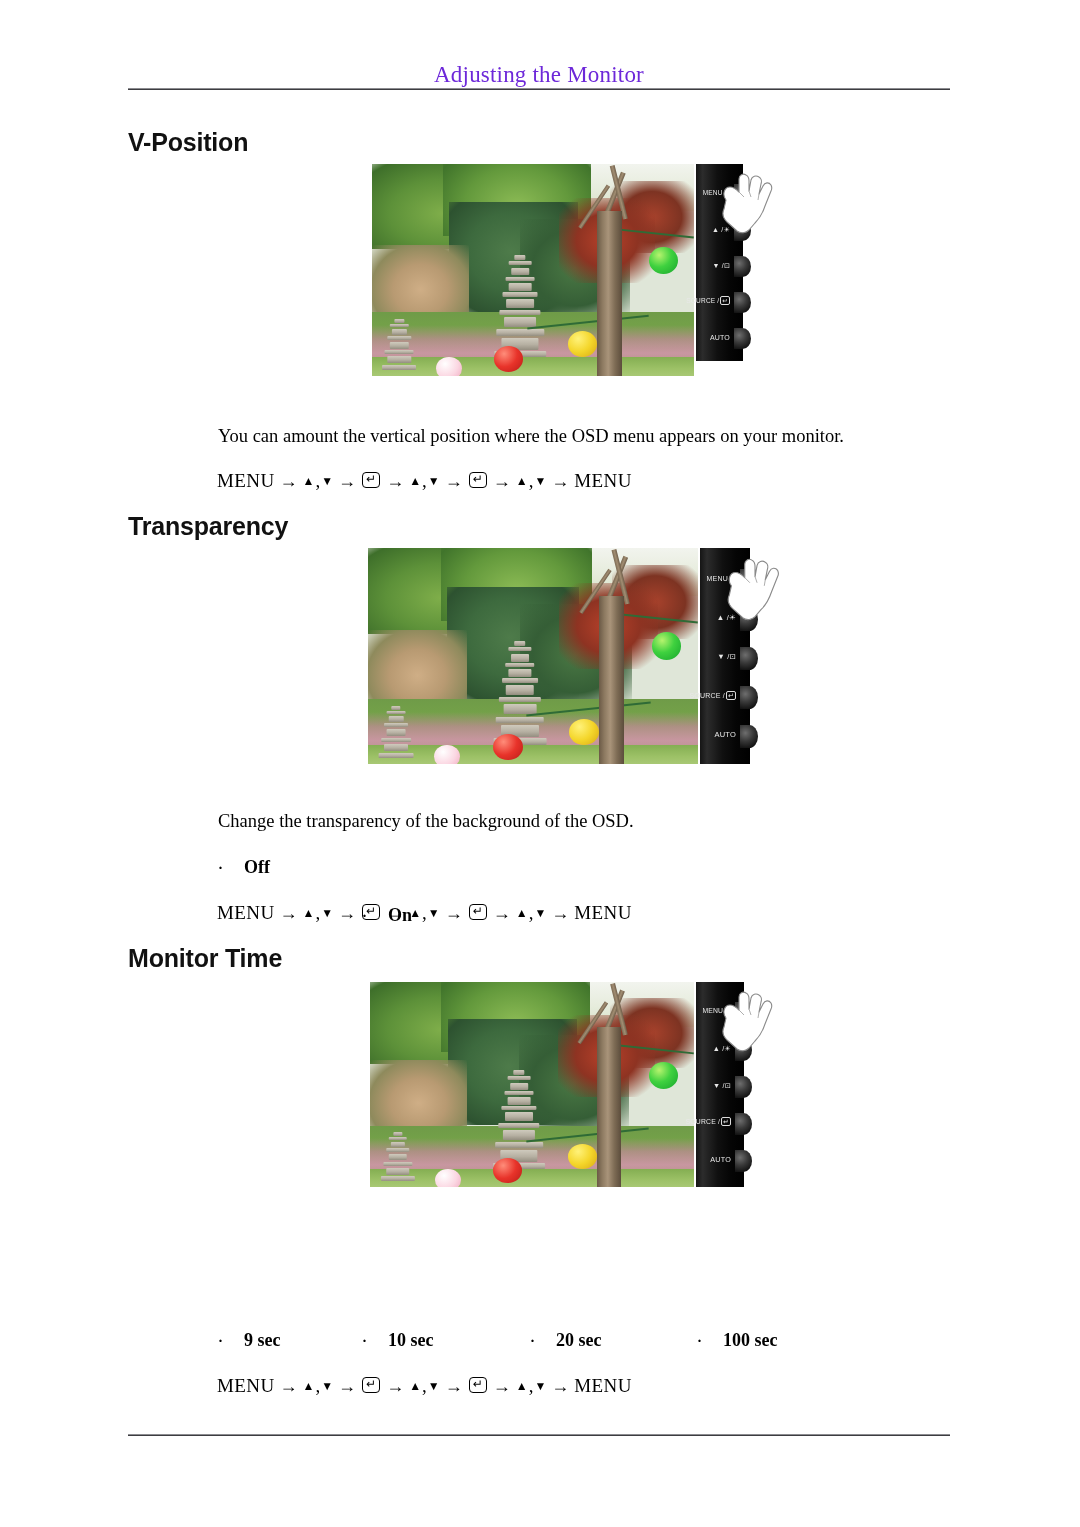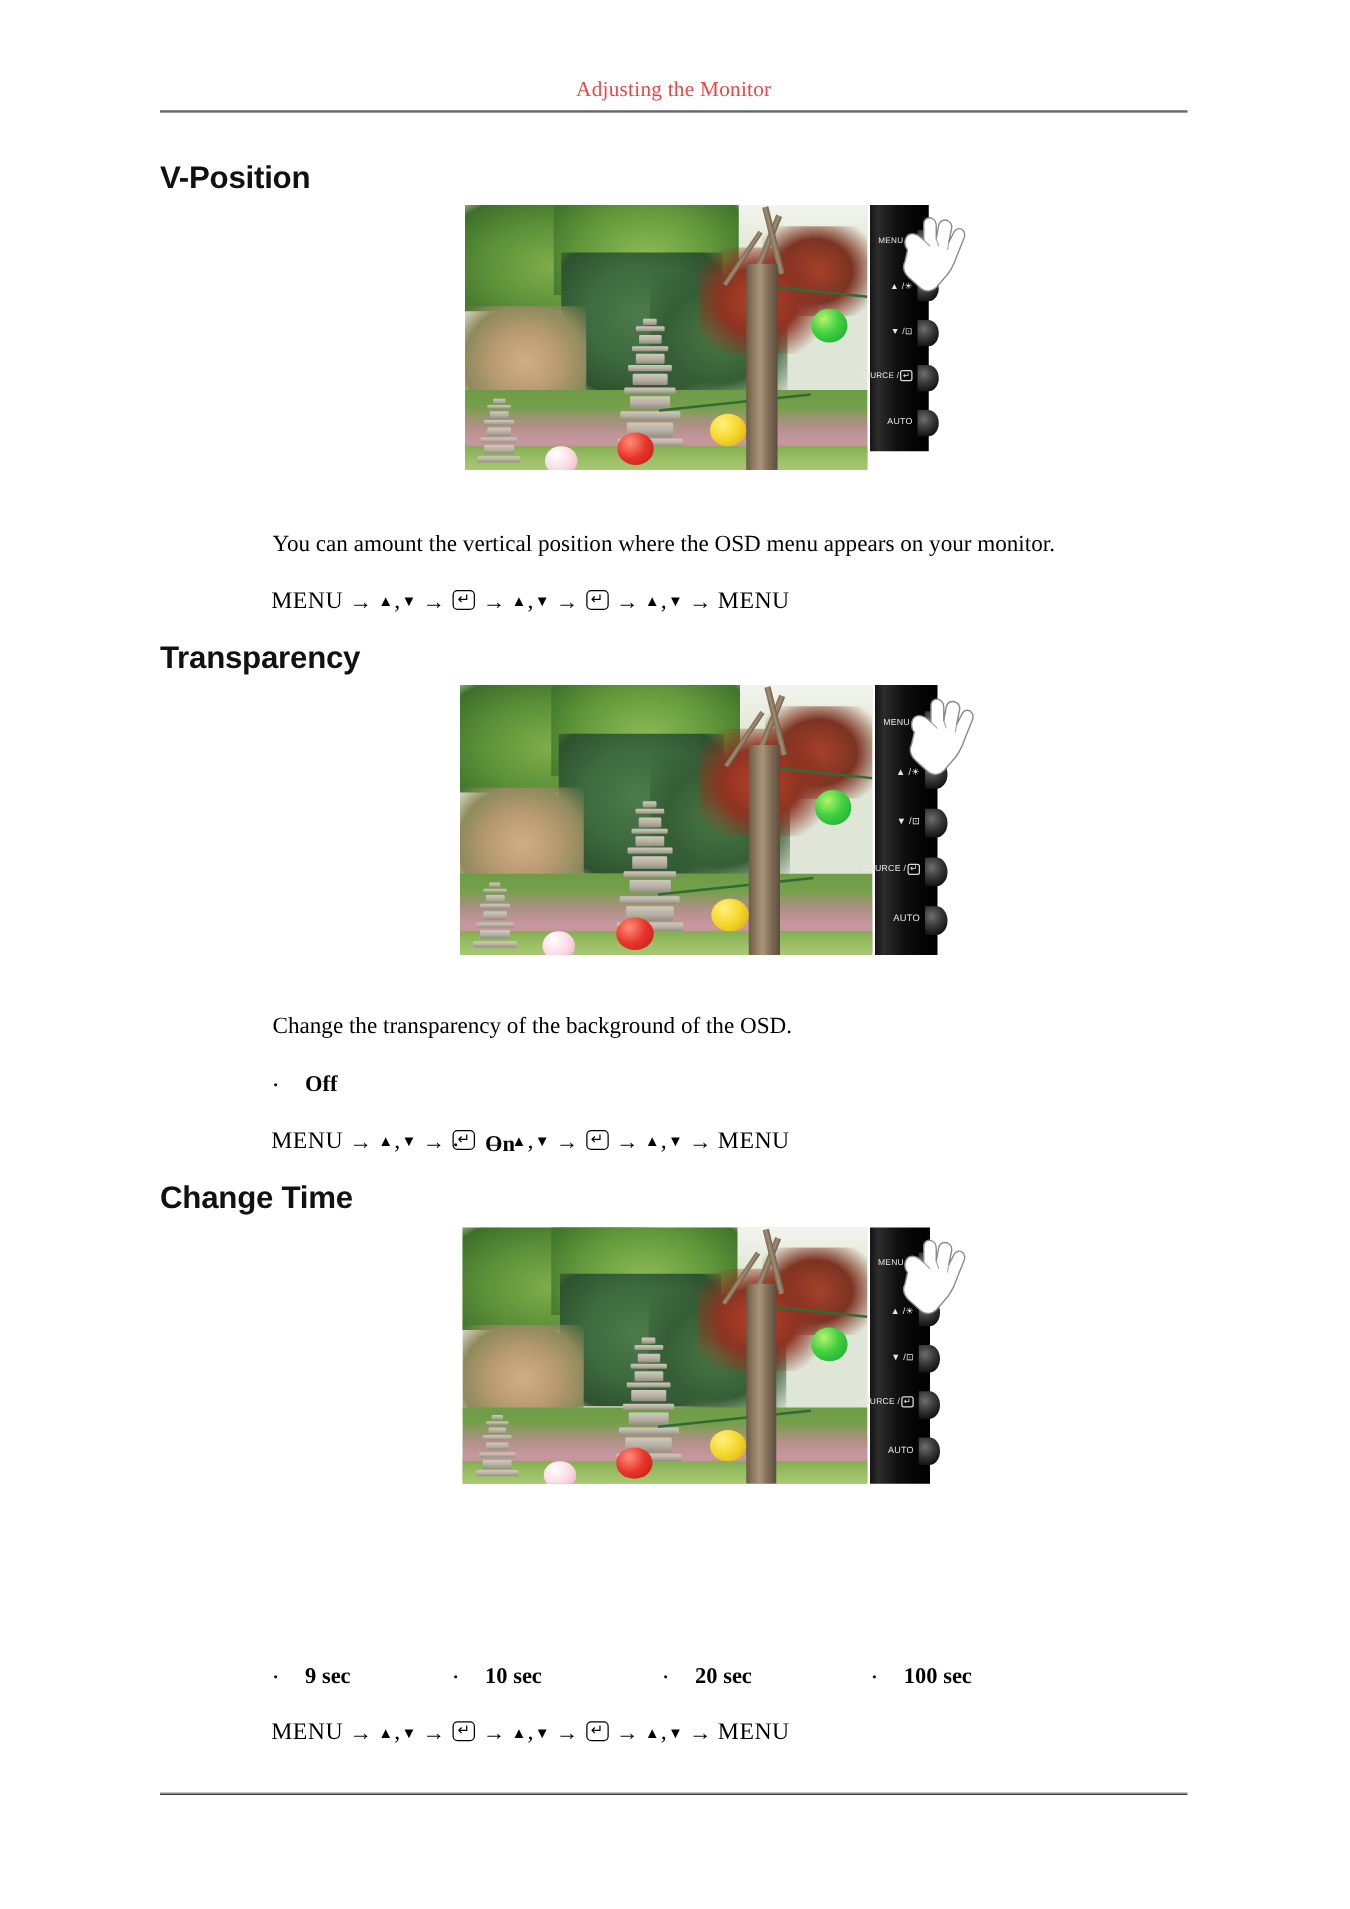--- a/index.html
+++ b/index.html
@@ -23,23 +23,23 @@
   }
 
   
   .running-head {
     position: absolute;
     left: 128px;
     top: 62px;
     width: 822px;
     text-align: center;
     font-family: "Liberation Serif", serif;
-    font-size: 17px;
+    font-size: 23px;
     letter-spacing: .2px;
-    color: #ef4444;
+    color: #6d28d9;
   }
   .rule {
     position: absolute;
     left: 128px;
     width: 822px;
     height: 0;
     border-top: 1px solid #8c8c90;
     border-bottom: 1px solid #3d3d41;
   }
   .rule-top { top: 88px; }
@@ -425,21 +425,21 @@
     <span class="arrow">→</span>
     <span class="enterkey">↵</span>
     <span class="arrow">→</span>
     <span class="updown">▲</span>
     <span class="comma">,</span>
     <span class="updown">▼</span>
     <span class="arrow">→</span>
     <span class="word">MENU</span>
   </div>
 
-  <div class="h2" style="top:944px;">Change Time</div>
+  <div class="h2" style="top:944px;">Monitor Time</div>
 
   <div class="figure" style="left:370px; top:982px; width:404px; height:205px;">
     <div class="screen" style="width:324px; height:205px;">
       <div class="sky"></div>
       <div class="canopy-l"></div>
       <div class="canopy-m"></div>
       <div class="redbush2"></div>
       <div class="conifer"></div>
       <div class="conifer2"></div>
       <div class="redbush"></div>

